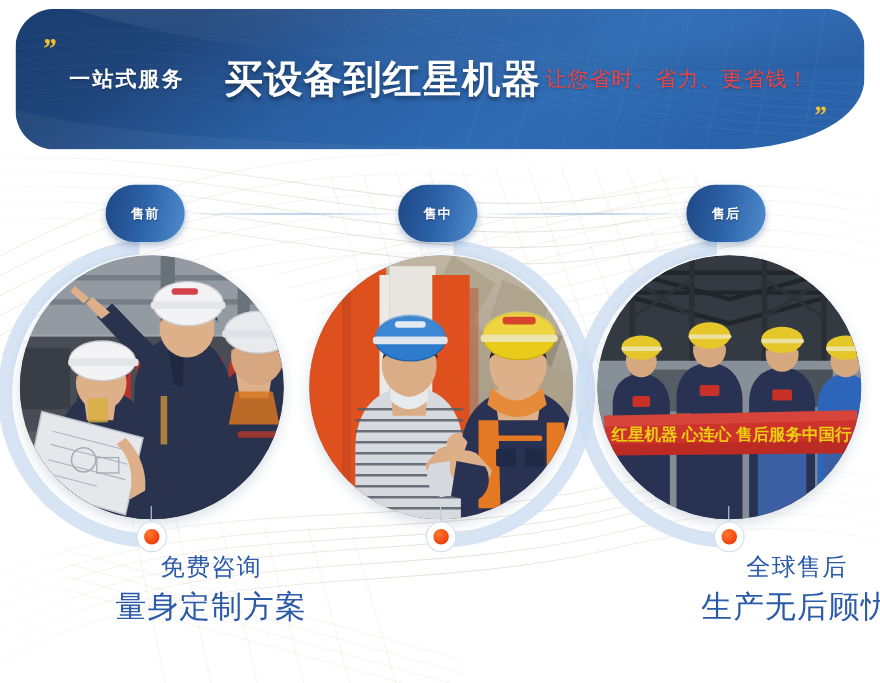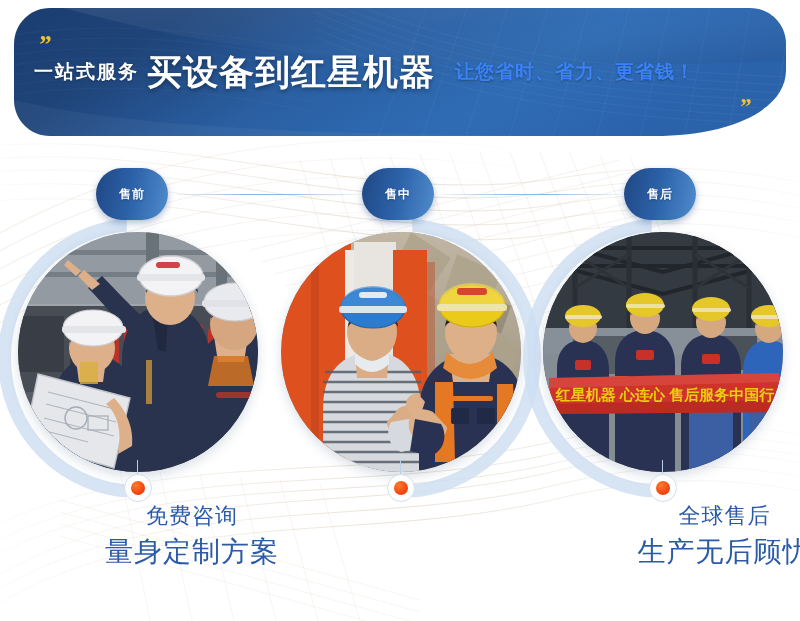--- a/index.html
+++ b/index.html
@@ -19,21 +19,21 @@
   .header-banner{
     position:absolute;
     left:14px; top:8px;
     width:772px; height:128px;
     z-index:3;
   }
   .header-banner .hb-svg{ position:absolute; inset:0; width:100%; height:100%; }
   .header-inner{
     position:absolute; inset:0;
     display:flex; align-items:center;
-    padding-left:20px;
+    padding-left:49px;
     z-index:2;
   }
   .quote-mark{
     position:absolute;
     color:#f2c033;
     font-family:"Liberation Serif", serif;
     font-weight:bold;
     letter-spacing:1px;
     line-height:1;
     font-style:italic;
@@ -47,30 +47,30 @@
     font-weight:bold;
     letter-spacing:2px;
     text-shadow:0 1px 2px rgba(0,0,0,.32);
     white-space:nowrap;
   }
   .h-title{
     color:#ffffff;
     font-size:35px;
     font-weight:bold;
     letter-spacing:1px;
-    margin-left:8px;
+    margin-left:36px;
     text-shadow:0 2px 4px rgba(0,0,0,.38);
     white-space:nowrap;
   }
   .h-sub-right{
-    color:#3b82f6;
+    color:#ef4444;
     font-size:19px;
-    font-weight:bold;
+    font-weight:normal;
     letter-spacing:1px;
-    margin-left:20px;
+    margin-left:4px;
     text-shadow:0 1px 2px rgba(0,0,0,.30);
     white-space:nowrap;
   }
 
   
   .stage-row{
     position:absolute;
     left:0; top:168px; width:800px; height:56px;
     z-index:4;
   }

